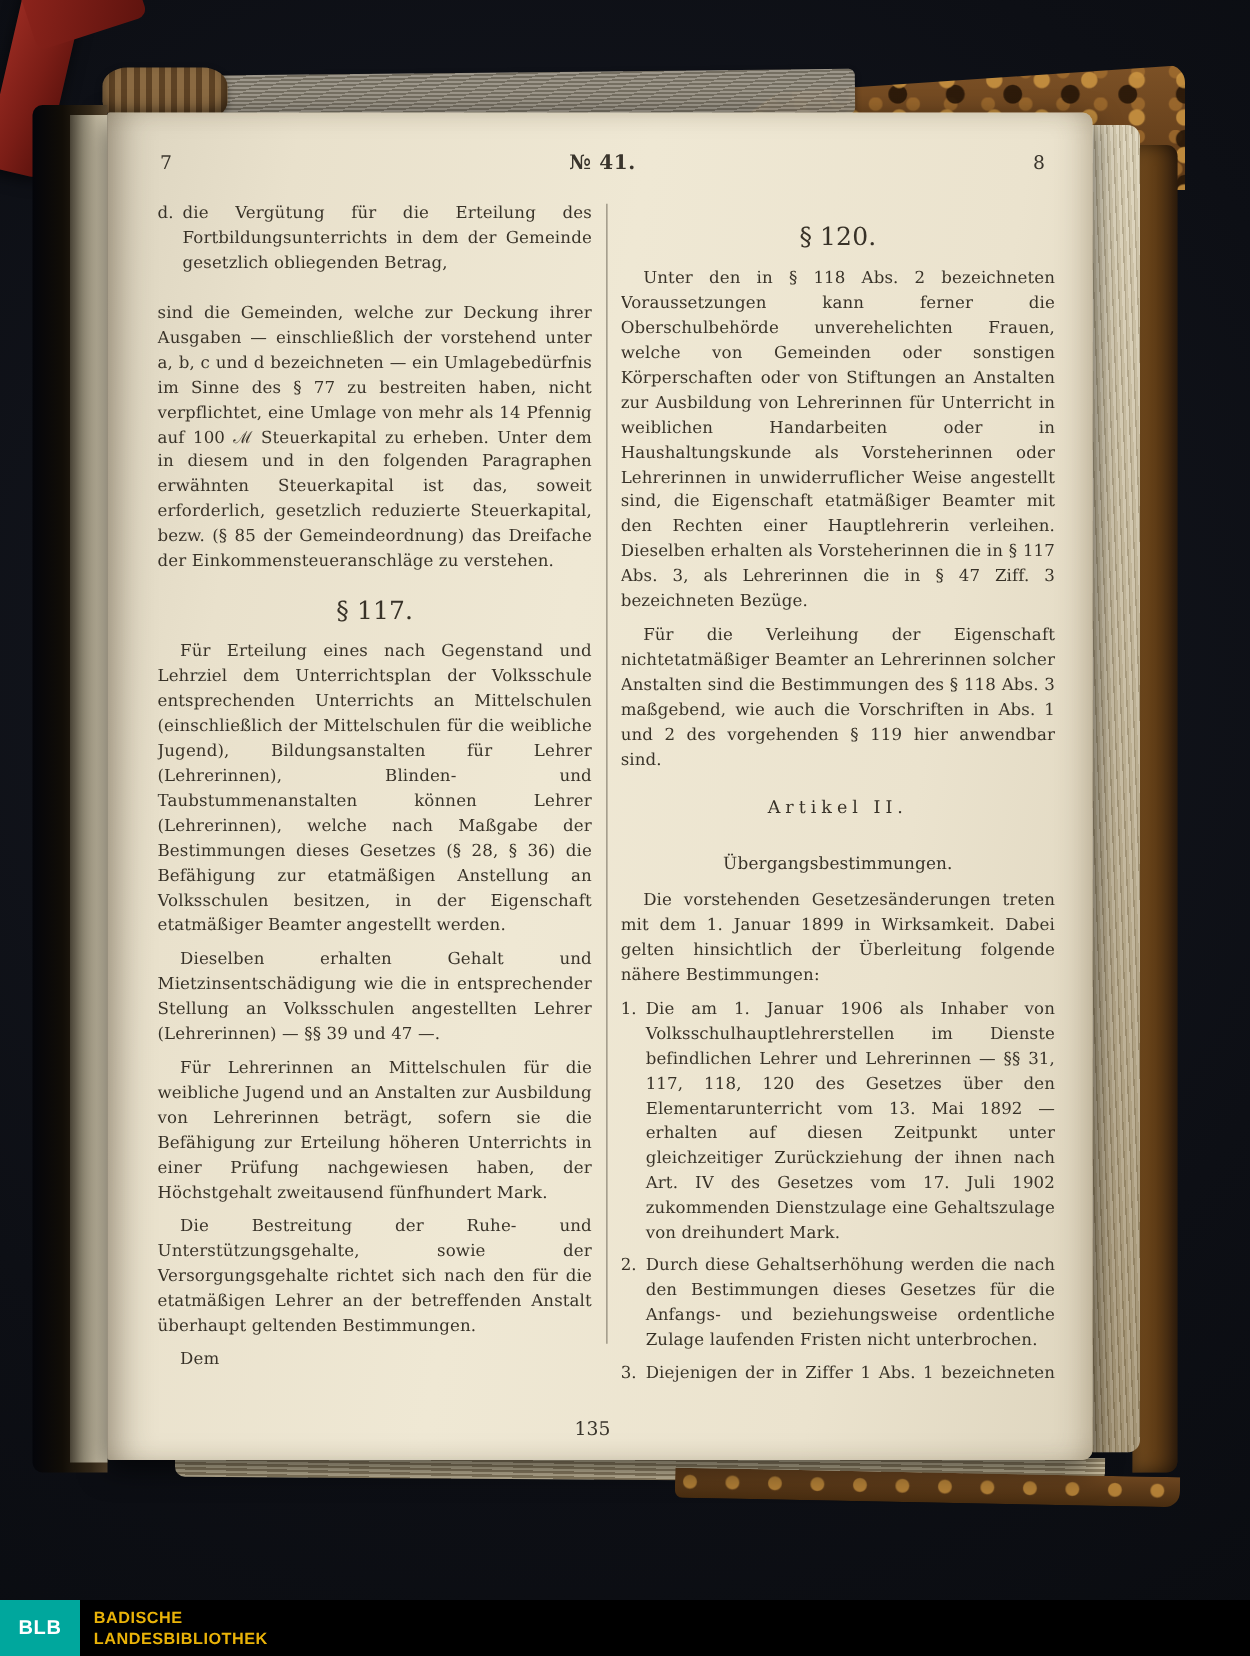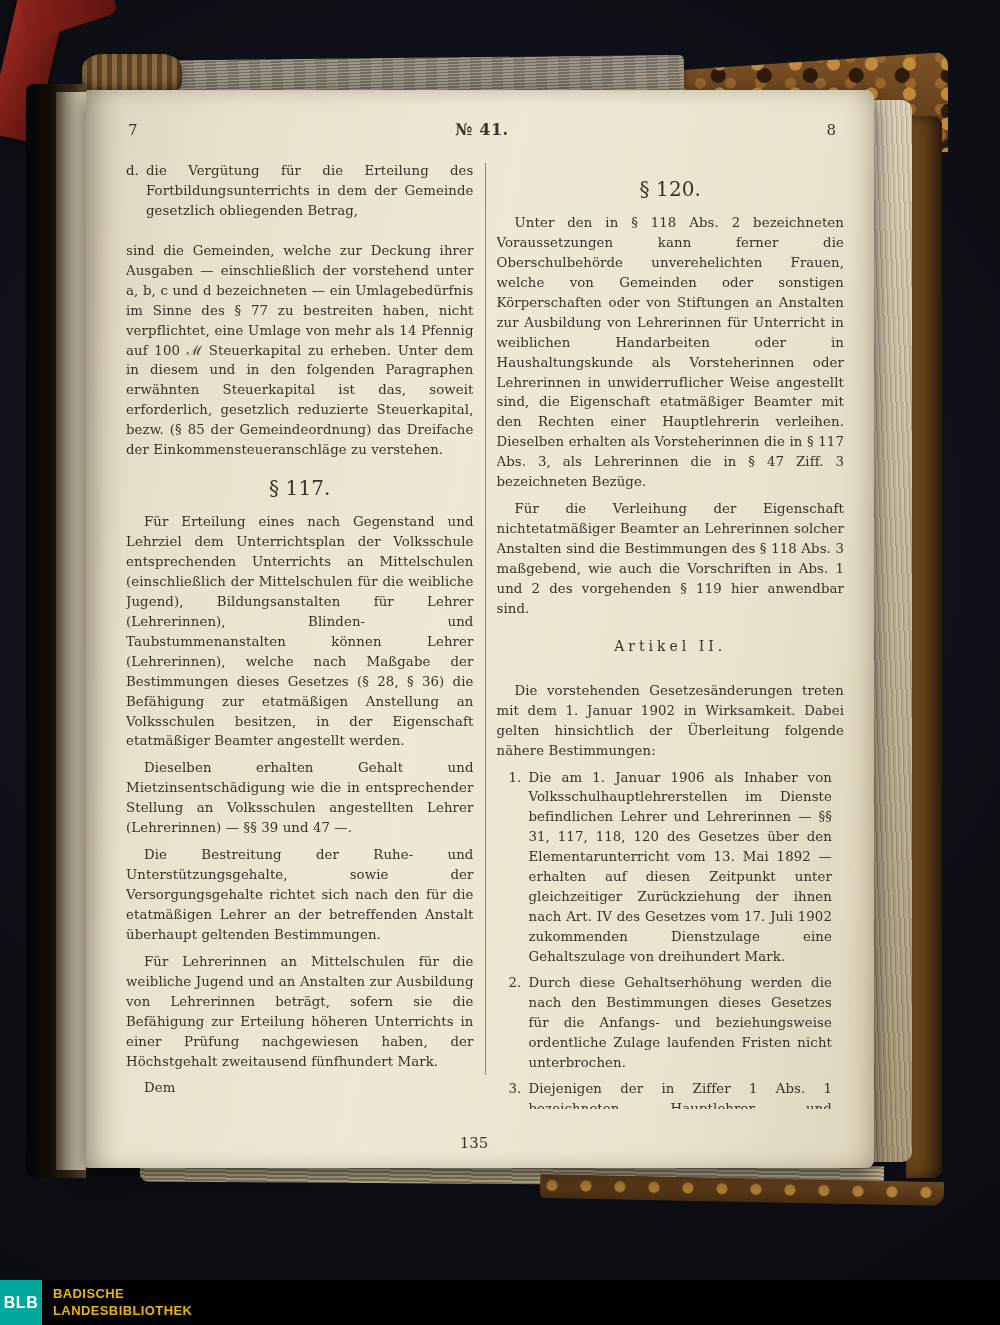--- a/index.html
+++ b/index.html
@@ -112,34 +112,34 @@
   }
   .divider{width:1px;background:#8f8878;margin:2px 11px 34px 11px;}
   .par{margin:0 0 7px;text-indent:18px;}
   .par.noind{text-indent:0;}
   .hang{margin:0 0 20px;padding-left:20px;text-indent:-20px;}
   .mk{display:inline-block;width:20px;text-indent:0;}
   .sec{text-align:center;text-indent:0;margin:13px 0 9px;font-size:20px;}
   .sec.bold{font-weight:bold;font-size:15px;margin:0 0 4px;}
   .art{text-align:center;letter-spacing:4px;margin:17px 0 24px;font-size:14px;}
   .subh{text-align:center;margin:0 0 10px;font-size:13.5px;}
-  .li{margin:0 12px 6px;padding-left:20px;text-indent:-20px;}
+  .li{margin:0 0 6px;padding-left:20px;text-indent:-20px;}
   .page-foot{
     position:absolute;bottom:16px;left:0;right:12px;text-align:center;
     font-size:15px;color:#3a352c;
   }
   
   .bar{
     position:absolute;left:0;top:1280px;width:1000px;height:45px;background:#000;
     display:flex;align-items:center;justify-content:space-between;
     font-family:"Liberation Sans", sans-serif;
   }
   .bar-left{display:flex;align-items:center;height:100%;}
   .blb{
-    width:42px;height:45px;background:#00a79d;color:#fff;display:flex;
+    width:64px;height:45px;background:#00a79d;color:#fff;display:flex;
     align-items:center;justify-content:center;font-weight:bold;font-size:16px;
     letter-spacing:.5px;
   }
   .libname{margin-left:11px;color:#eab308;font-weight:bold;font-size:13px;line-height:1.3;letter-spacing:.4px;}
   .bar-right{display:flex;align-items:center;margin-right:16px;color:#fff;font-size:16px;gap:10px;}
   .coa{width:24px;height:32px;flex:0 0 auto;}
 </style>
 </head>
 <body>
 
@@ -164,35 +164,36 @@
         <span>8</span>
       </div>
 
       <div class="cols">
         <div class="col">
           <p class="hang"><span class="mk">d.</span><span>die Vergütung für die Erteilung des Fortbildungsunterrichts in dem der Gemeinde gesetzlich obliegenden Betrag,</span></p>
           <p class="par noind">sind die Gemeinden, welche zur Deckung ihrer Ausgaben — einschließlich der vorstehend unter a, b, c und d bezeichneten — ein Umlagebedürfnis im Sinne des § 77 zu bestreiten haben, nicht verpflichtet, eine Umlage von mehr als 14 Pfennig auf 100 ℳ Steuerkapital zu erheben. Unter dem in diesem und in den folgenden Paragraphen erwähnten Steuerkapital ist das, soweit erforderlich, gesetzlich reduzierte Steuerkapital, bezw. (§ 85 der Gemeindeordnung) das Dreifache der Einkommensteueranschläge zu verstehen.</p>
           <p class="sec">§ 117.</p>
           <p class="par">Für Erteilung eines nach Gegenstand und Lehrziel dem Unterrichtsplan der Volksschule entsprechenden Unterrichts an Mittelschulen (einschließlich der Mittelschulen für die weibliche Jugend), Bildungsanstalten für Lehrer (Lehrerinnen), Blinden- und Taubstummenanstalten können Lehrer (Lehrerinnen), welche nach Maßgabe der Bestimmungen dieses Gesetzes (§ 28, § 36) die Befähigung zur etatmäßigen Anstellung an Volksschulen besitzen, in der Eigenschaft etatmäßiger Beamter angestellt werden.</p>
           <p class="par">Dieselben erhalten Gehalt und Mietzinsentschädigung wie die in entsprechender Stellung an Volksschulen angestellten Lehrer (Lehrerinnen) — §§ 39 und 47 —.</p>
+          <p class="par">Für Lehrerinnen an Mittelschulen für die weibliche Jugend und an Anstalten zur Ausbildung von Lehrerinnen beträgt, sofern sie die Befähigung zur Erteilung höheren Unterrichts in einer Prüfung nachgewiesen haben, der Höchstgehalt zweitausend fünfhundert Mark.</p>
           <p class="par">Die Bestreitung der Ruhe- und Unterstützungsgehalte, sowie der Versorgungsgehalte richtet sich nach den für die etatmäßigen Lehrer an der betreffenden Anstalt überhaupt geltenden Bestimmungen.</p>
-          <p class="par">Für Lehrerinnen an Mittelschulen für die weibliche Jugend und an Anstalten zur Ausbildung von Lehrerinnen beträgt, sofern sie die Befähigung zur Erteilung höheren Unterrichts in einer Prüfung nachgewiesen haben, der Höchstgehalt zweitausend fünfhundert Mark.</p>
           <p class="par">Dem</p>
           <p class="sec bold">§ 118</p>
 
         </div>
 
         <div class="divider"></div>
 
         <div class="col">
           <p class="sec">§ 120.</p>
           <p class="par">Unter den in § 118 Abs. 2 bezeichneten Voraussetzungen kann ferner die Oberschulbehörde unverehelichten Frauen, welche von Gemeinden oder sonstigen Körperschaften oder von Stiftungen an Anstalten zur Ausbildung von Lehrerinnen für Unterricht in weiblichen Handarbeiten oder in Haushaltungskunde als Vorsteherinnen oder Lehrerinnen in unwiderruflicher Weise angestellt sind, die Eigenschaft etatmäßiger Beamter mit den Rechten einer Hauptlehrerin verleihen. Dieselben erhalten als Vorsteherinnen die in § 117 Abs. 3, als Lehrerinnen die in § 47 Ziff. 3 bezeichneten Bezüge.</p>
           <p class="par">Für die Verleihung der Eigenschaft nichtetatmäßiger Beamter an Lehrerinnen solcher Anstalten sind die Bestimmungen des § 118 Abs. 3 maßgebend, wie auch die Vorschriften in Abs. 1 und 2 des vorgehenden § 119 hier anwendbar sind.</p>
           <p class="art">Artikel II.</p>
-          <p class="par">Die vorstehenden Gesetzesänderungen treten mit dem 1. Januar 1902 in Wirksamkeit. Dabei gelten hinsichtlich der Überleitung folgende nähere Bestimmungen:</p>
+          <p class="subh">Übergangsbestimmungen.</p>
+          <p class="par">Die vorstehenden Gesetzesänderungen treten mit dem 1. Januar 1899 in Wirksamkeit. Dabei gelten hinsichtlich der Überleitung folgende nähere Bestimmungen:</p>
           <p class="li"><span class="mk">1.</span><span>Die am 1. Januar 1906 als Inhaber von Volksschulhauptlehrerstellen im Dienste befindlichen Lehrer und Lehrerinnen — §§ 31, 117, 118, 120 des Gesetzes über den Elementarunterricht vom 13. Mai 1892 — erhalten auf diesen Zeitpunkt unter gleichzeitiger Zurückziehung der ihnen nach Art. IV des Gesetzes vom 17. Juli 1902 zukommenden Dienstzulage eine Gehaltszulage von dreihundert Mark.</span></p>
           <p class="li"><span class="mk">2.</span><span>Durch diese Gehaltserhöhung werden die nach den Bestimmungen dieses Gesetzes für die Anfangs- und beziehungsweise ordentliche Zulage laufenden Fristen nicht unterbrochen.</span></p>
           <p class="li"><span class="mk">3.</span><span>Diejenigen der in Ziffer 1 Abs. 1 bezeichneten Hauptlehrer und Hauptlehrerinnen, die am 1. Januar 1906 im Bezug des bisherigen Höchstgehaltes sind, erhalten nach Umfluß der dreijährigen Zulagefrist — vom Zeitpunkt des Einrückens in den bisherigen Höchstgehalt an gerechnet — beziehungsweise, wenn seit diesem Zeitpunkt mehr als 3 Jahre umflossen sind, auf 1. Januar 1906 eine ordentliche Zulage.</span></p>
 
         </div>
       </div>
 
       <div class="page-foot">135</div>
     </div>
   </div>

